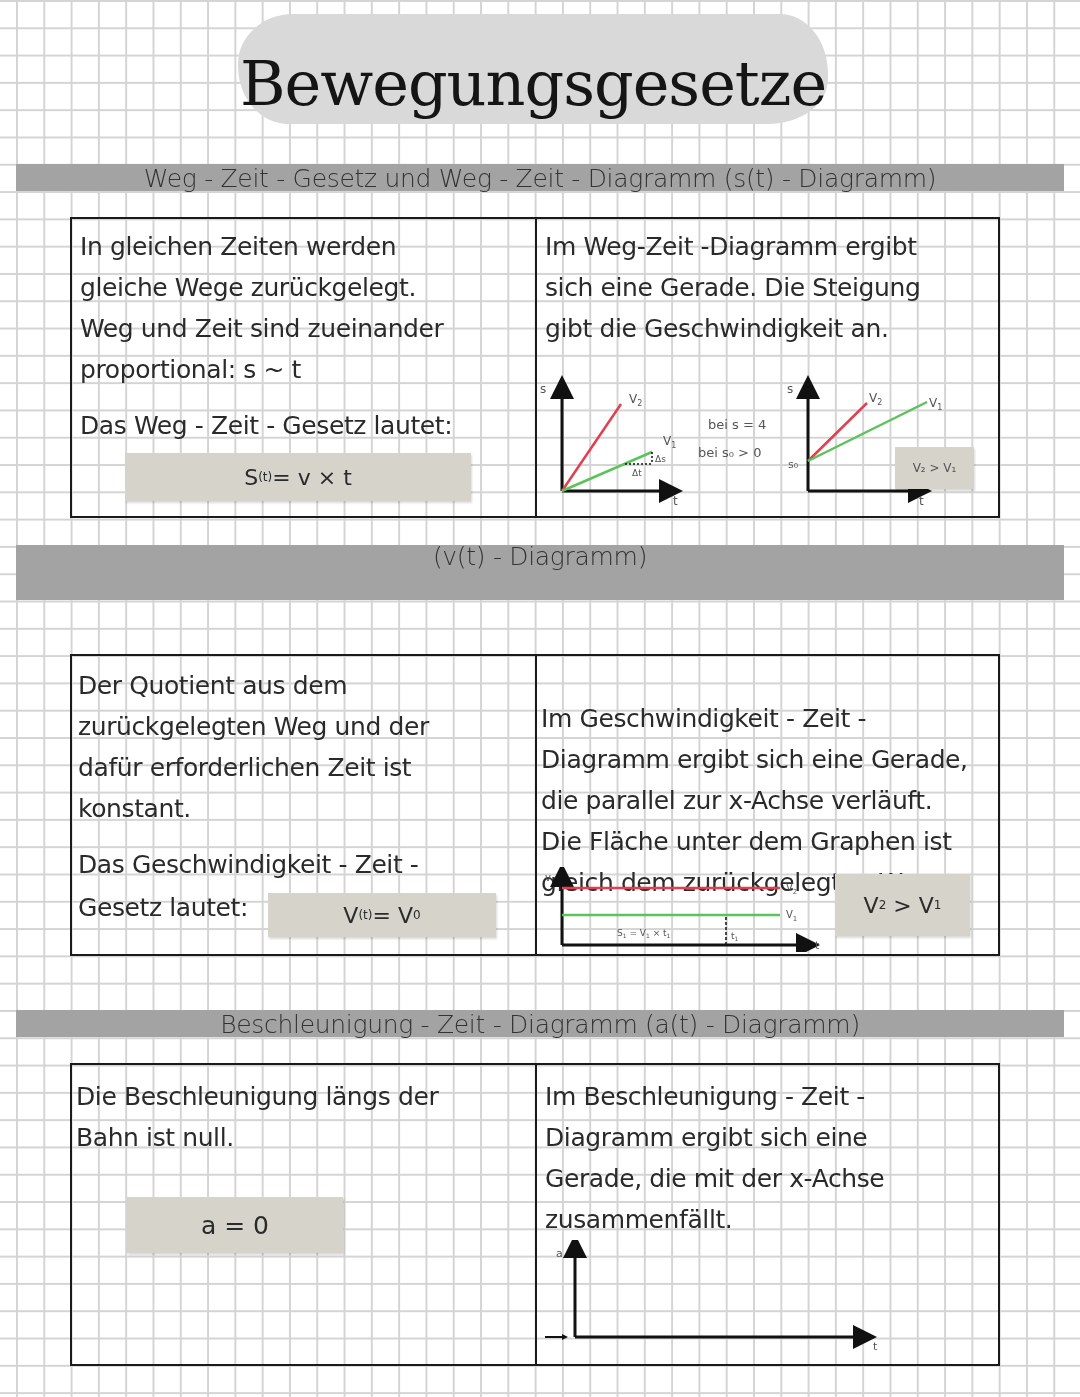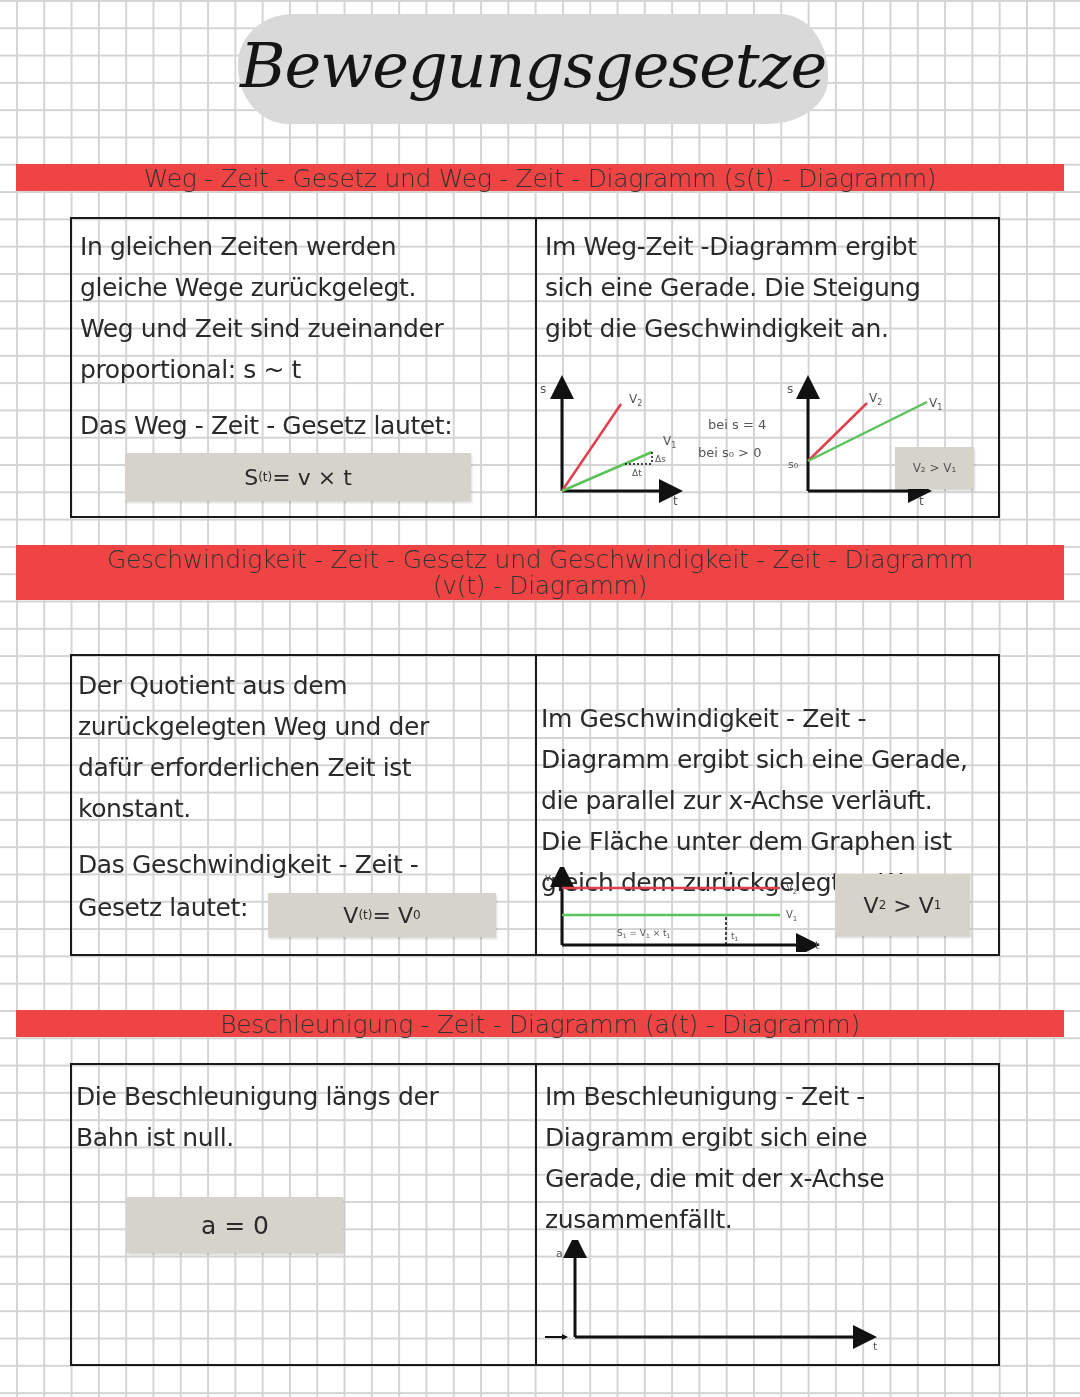--- a/index.html
+++ b/index.html
@@ -12,27 +12,27 @@
     background-size:27.3px 27.3px;
     background-position:16px 0px;
     font-family:"DejaVu Sans", sans-serif;
     color:#2a2a2a;
   }
   .title-blob {
     position:absolute; left:238px; top:14px; width:590px; height:110px;
     background:#d9d9d9; border-radius:55px 48px 60px 50px / 50px 60px 45px 58px;
   }
   .title {
-    position:absolute; left:238px; top:10px; width:590px; height:110px;
+    position:absolute; left:238px; top:28px; width:590px; height:110px;
     display:flex; align-items:center; justify-content:center;
-    font-family:"DejaVu Serif", serif; font-style:italic; font-size:62px; color:#151515;
+    font-family:"DejaVu Serif", serif; font-size:62px; color:#151515;
     letter-spacing:-1px;
   }
   .section-band {
-    position:absolute; left:16px; width:1048px; background:#ef4444;
+    position:absolute; left:16px; width:1048px; background:#a3a3a3;
     text-align:center; font-size:25px; font-weight:300; color:#333; line-height:29px;
     letter-spacing:-0.3px;
   }
   .box {
     position:absolute; border:2px solid #1a1a1a; box-sizing:border-box;
   }
   .box .divider { position:absolute; top:0; bottom:0; width:2px; background:#1a1a1a; }
   .text {
     position:absolute; font-size:25px; line-height:41px; color:#2a2a2a; letter-spacing:-0.4px;
     white-space:pre-line;
@@ -103,21 +103,20 @@
   <line x1="28" y1="86" x2="147" y2="27" stroke="#5cc25a" stroke-width="2.5"></line>
   <text x="7" y="18" font-size="12">s</text>
   <text x="139" y="130" font-size="12">t</text>
   <text x="8" y="93" font-size="11">s₀</text>
   <text x="89" y="27" font-size="12">V<tspan font-size="8" dy="3">2</tspan></text>
   <text x="149" y="32" font-size="12">V<tspan font-size="8" dy="3">1</tspan></text>
 </svg>
 <div class="tape" style="left:895px;top:447px;width:79px;height:42px;font-size:12px;color:#555;">V₂ &gt; V₁</div>
 
 <div class="section-band" style="top:545px;height:55px;">
-  <div>Geschwindigkeit - Zeit - Gesetz und Geschwindigkeit - Zeit - Diagramm</div>
   <div style="margin-top:-3px;">(v(t) - Diagramm)</div>
 </div>
 
 <div class="box" style="left:70px;top:654px;width:930px;height:302px;">
   <div class="divider" style="left:463px;"></div>
 </div>
 <div class="text" style="left:78px;top:665px;">Der Quotient aus dem
 zurückgelegten Weg und der
 dafür erforderlichen Zeit ist
 konstant.</div>

